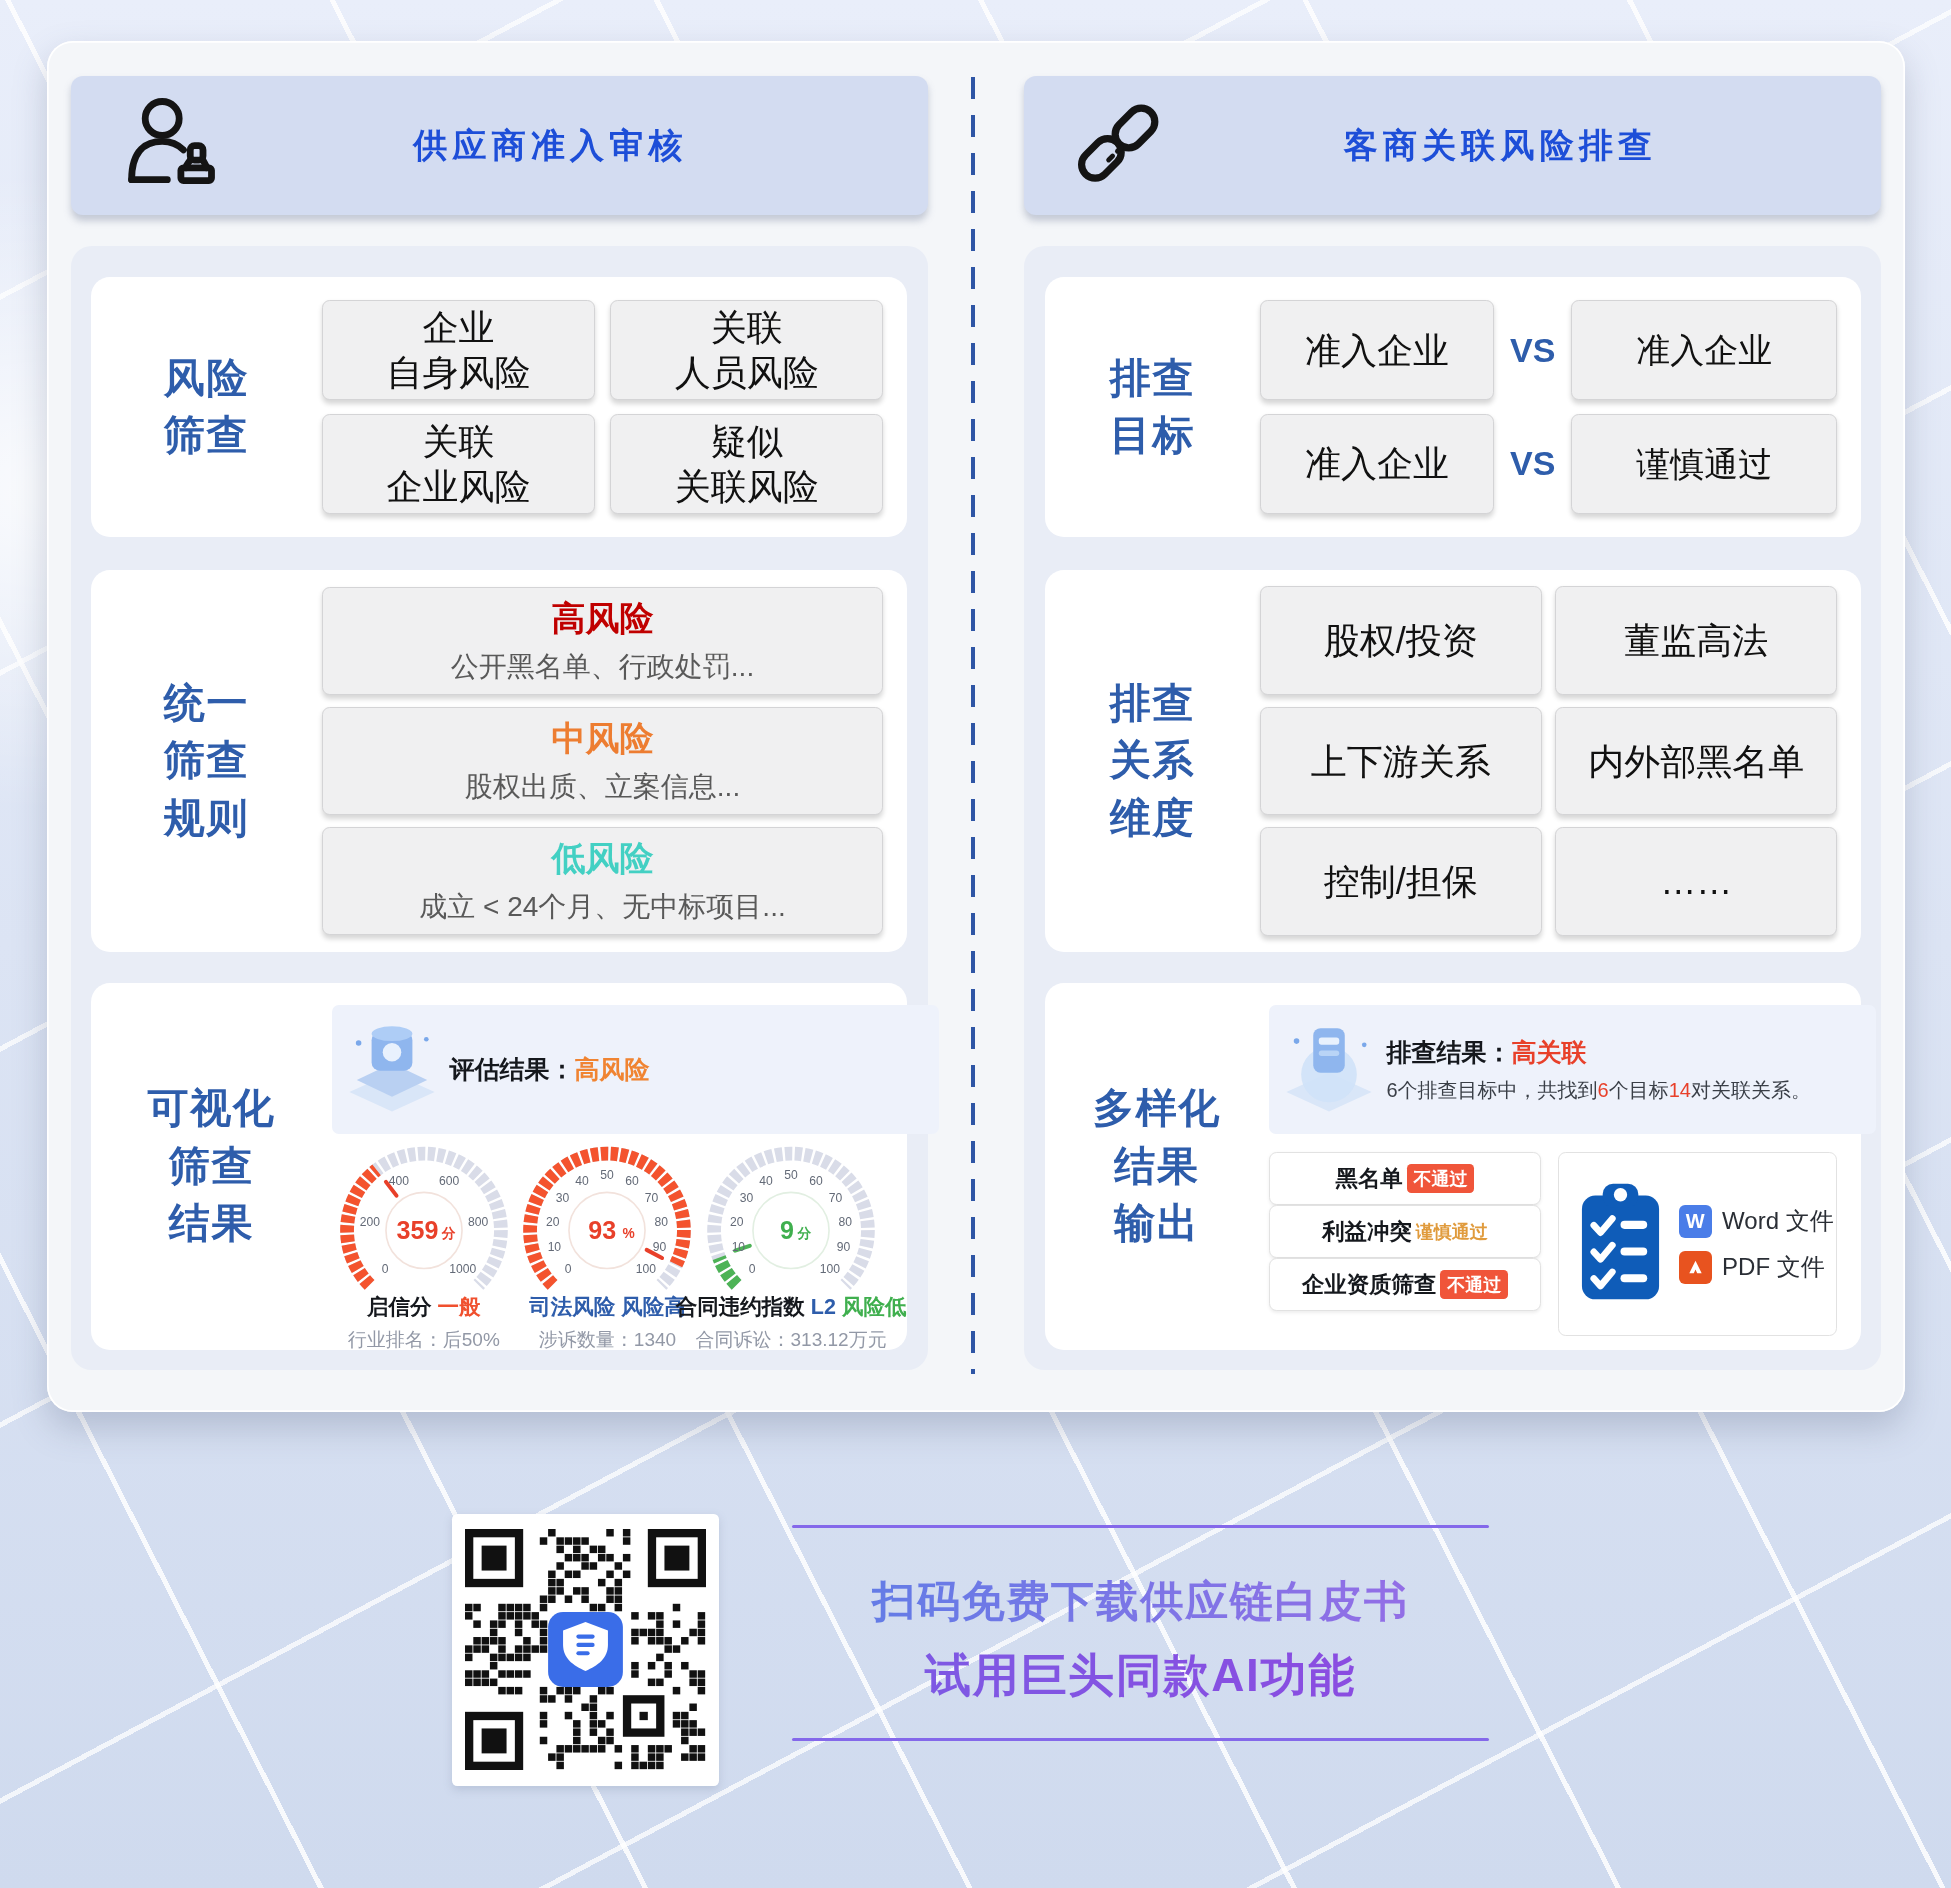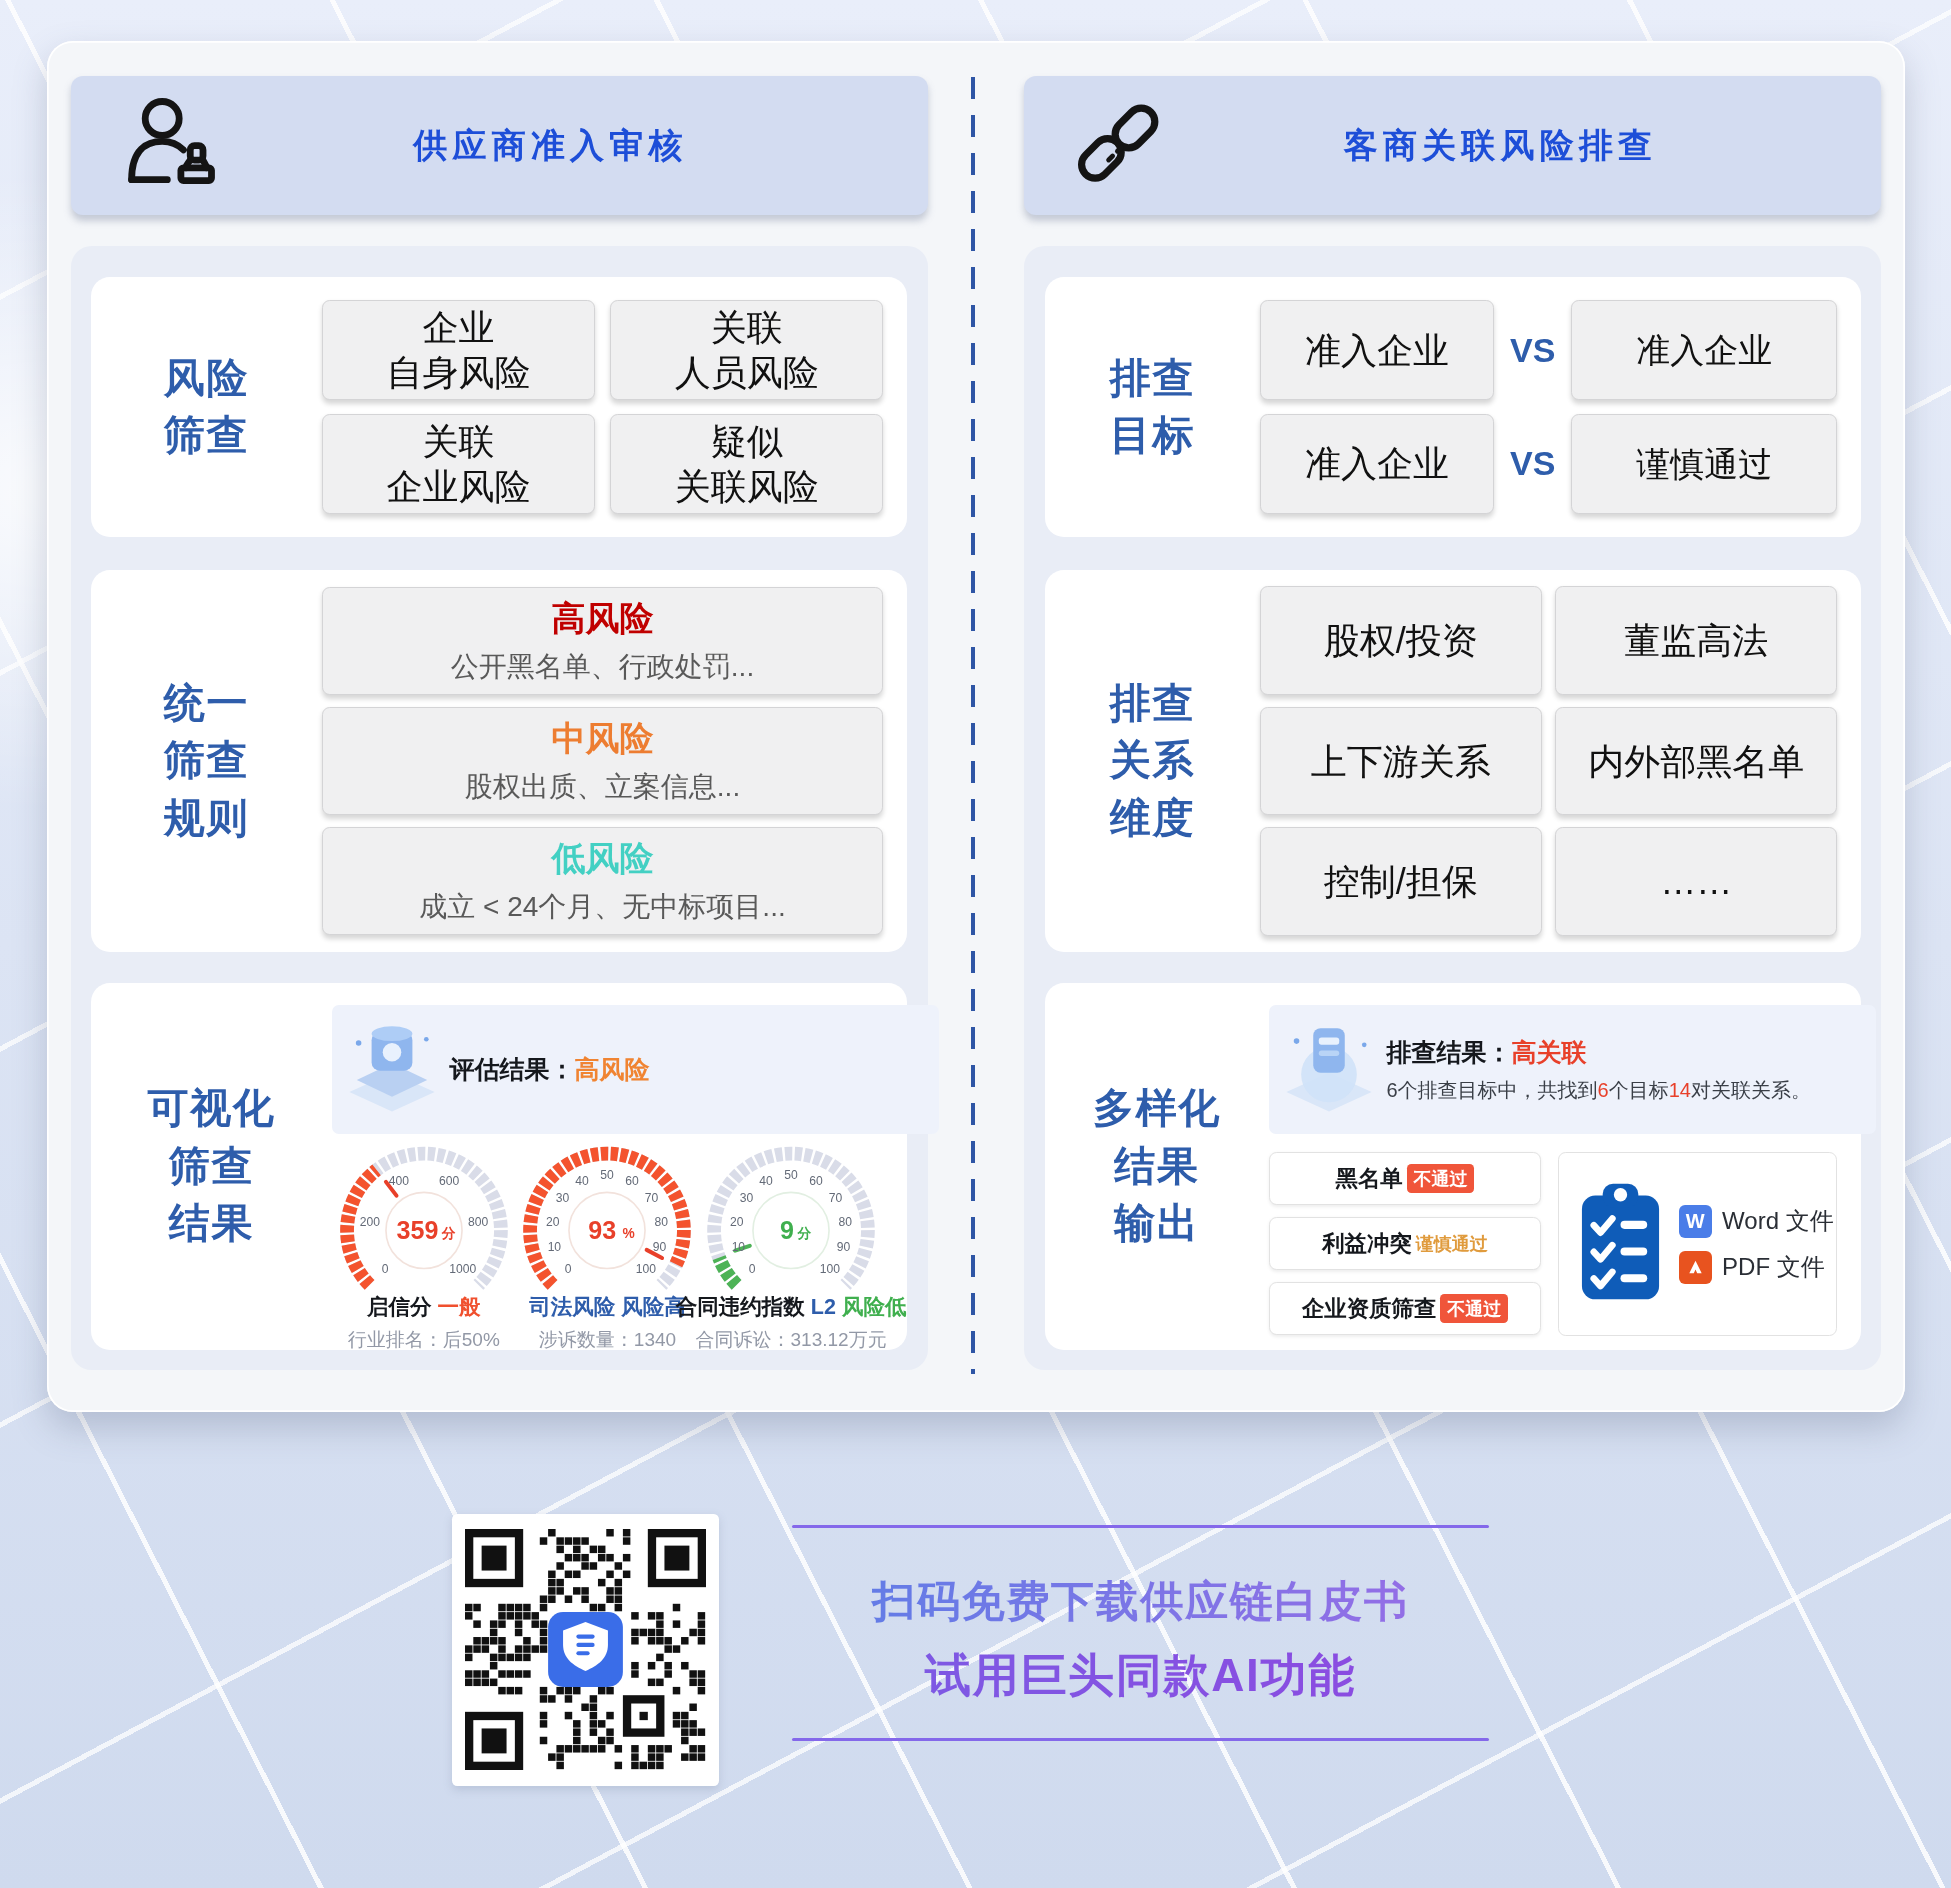--- a/index.html
+++ b/index.html
@@ -51,21 +51,21 @@
   .g-line1{font-size:21.5px;font-weight:800;color:#15181d;margin-top:1.7px;white-space:nowrap}
   .g-line1 .blue{color:#2e5dab}.g-line1 .red{color:#f0502e}.g-line1 .green{color:#3faf4e}
   .g-sub{font-size:19px;color:#9298a6;margin-top:6px;white-space:nowrap}
   .targets-col{flex:1;display:flex;flex-direction:column;justify-content:center;gap:13.8px;padding-right:24px}
   .target-row{display:flex;align-items:center;gap:11.2px;height:100px}
   .t-box1{width:234px;height:100%;font-size:36px}
   .t-box2{flex:1;height:100%;font-size:34px}
   .vs{width:55px;text-align:center;font-size:34px;font-weight:800;color:#2e5dab}
   .dims-grid{flex:1;display:grid;grid-template-columns:1fr 1fr;gap:12px 13.8px;padding:16.3px 24px 16.3px 0}
   .checks-col{position:absolute;left:0;top:169px;width:272px}
-  .check-box{height:53px;margin-bottom:12px;background:#fff;border:0.9px solid #e2e2e2;border-radius:7.7px;
+  .check-box{height:53px;background:#fff;border:0.9px solid #e2e2e2;border-radius:7.7px;
     display:flex;align-items:center;justify-content:center;gap:4px;box-shadow:0 1.7px 3.4px rgba(0,0,0,0.07)}
   .check-label{font-size:22.4px;font-weight:800;color:#15181d}
   .badge-fail{background:#f0553a;color:#fff;font-size:18px;font-weight:700;padding:2.6px 6.9px;border-radius:4.3px}
   .badge-warn{color:#e09b3d;font-size:18px;font-weight:700}
   .files-box{position:absolute;left:289px;top:169px;width:279px;height:184px;background:#fff;border:0.9px solid #e2e2e2;
     border-radius:7.7px;display:flex;align-items:center}
   .file-rows{margin-left:13.8px}
   .file-row{display:flex;align-items:center;gap:10.3px;margin:13px 0}
   .file-label{font-size:24px;color:#2a2e35}
   .word-ico{width:33px;height:33px;background:#4a7de8;border-radius:6px;color:#fff;font-size:20px;font-weight:800;

